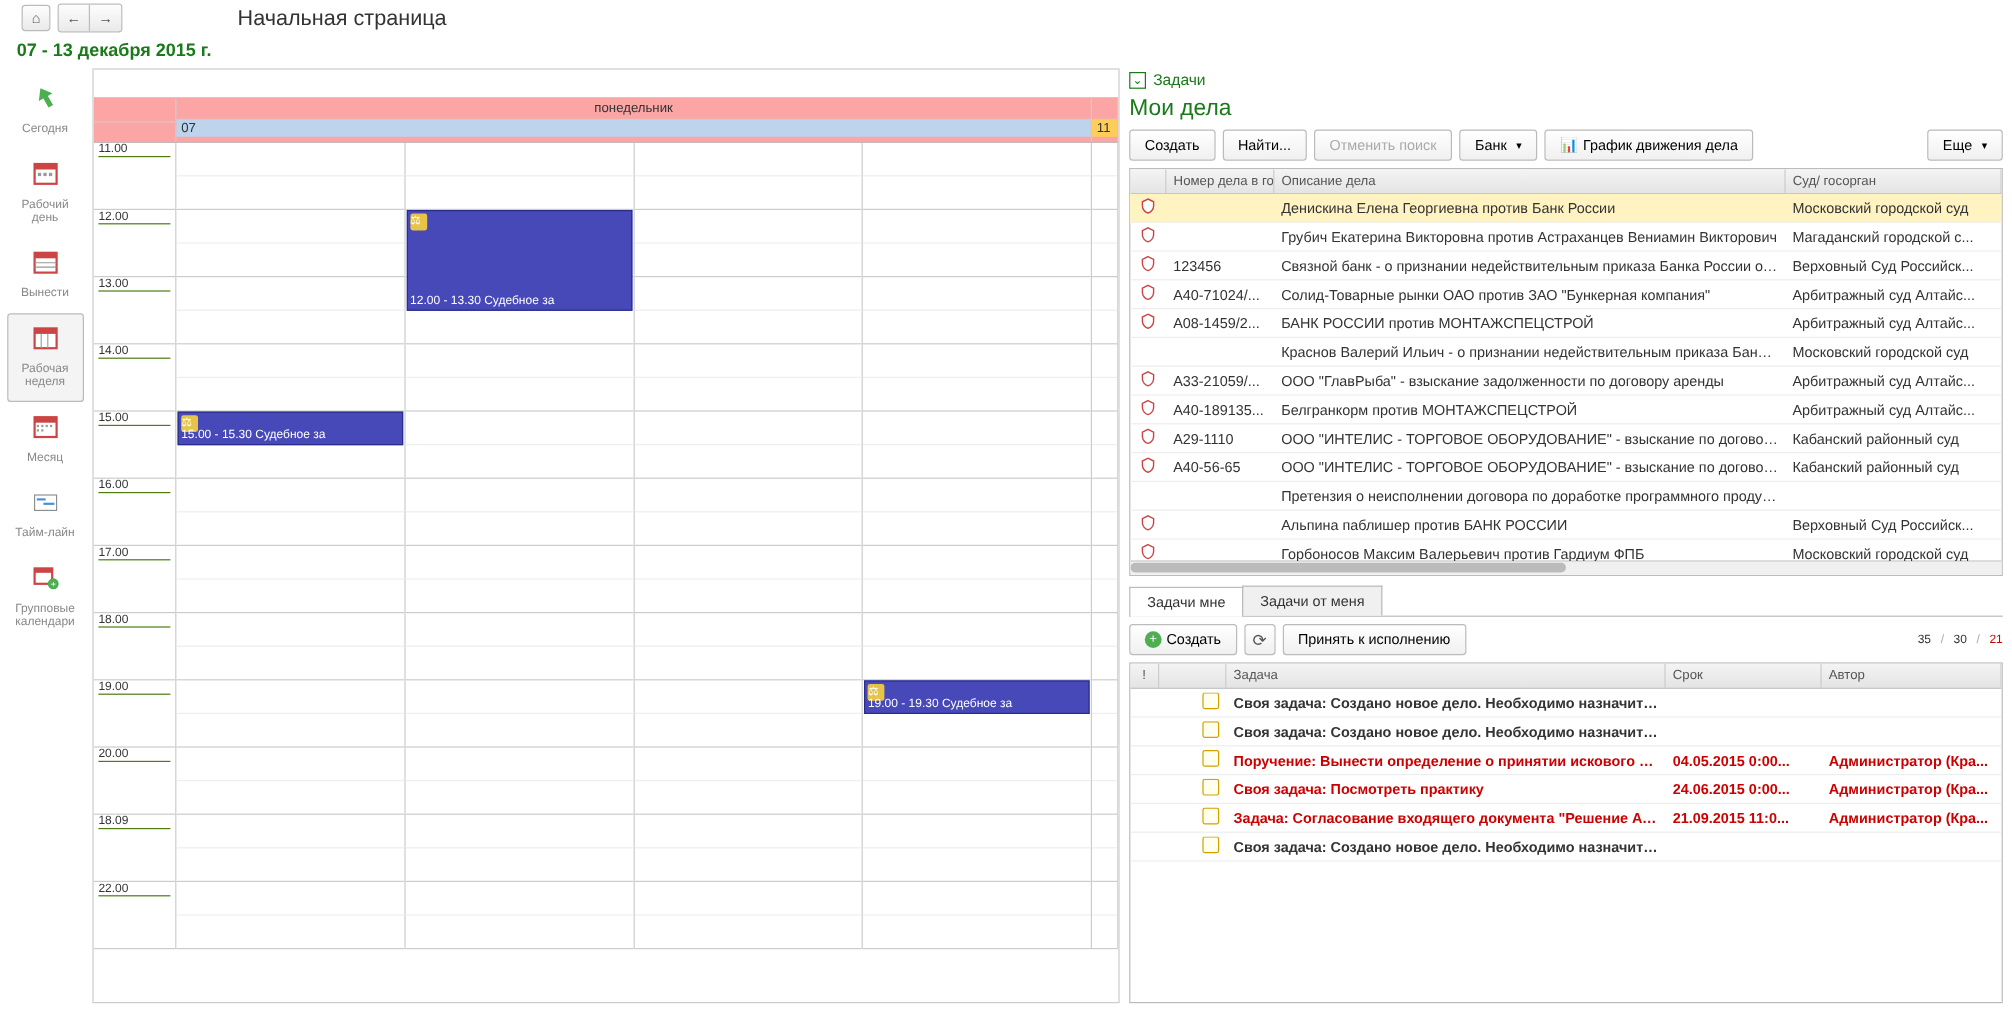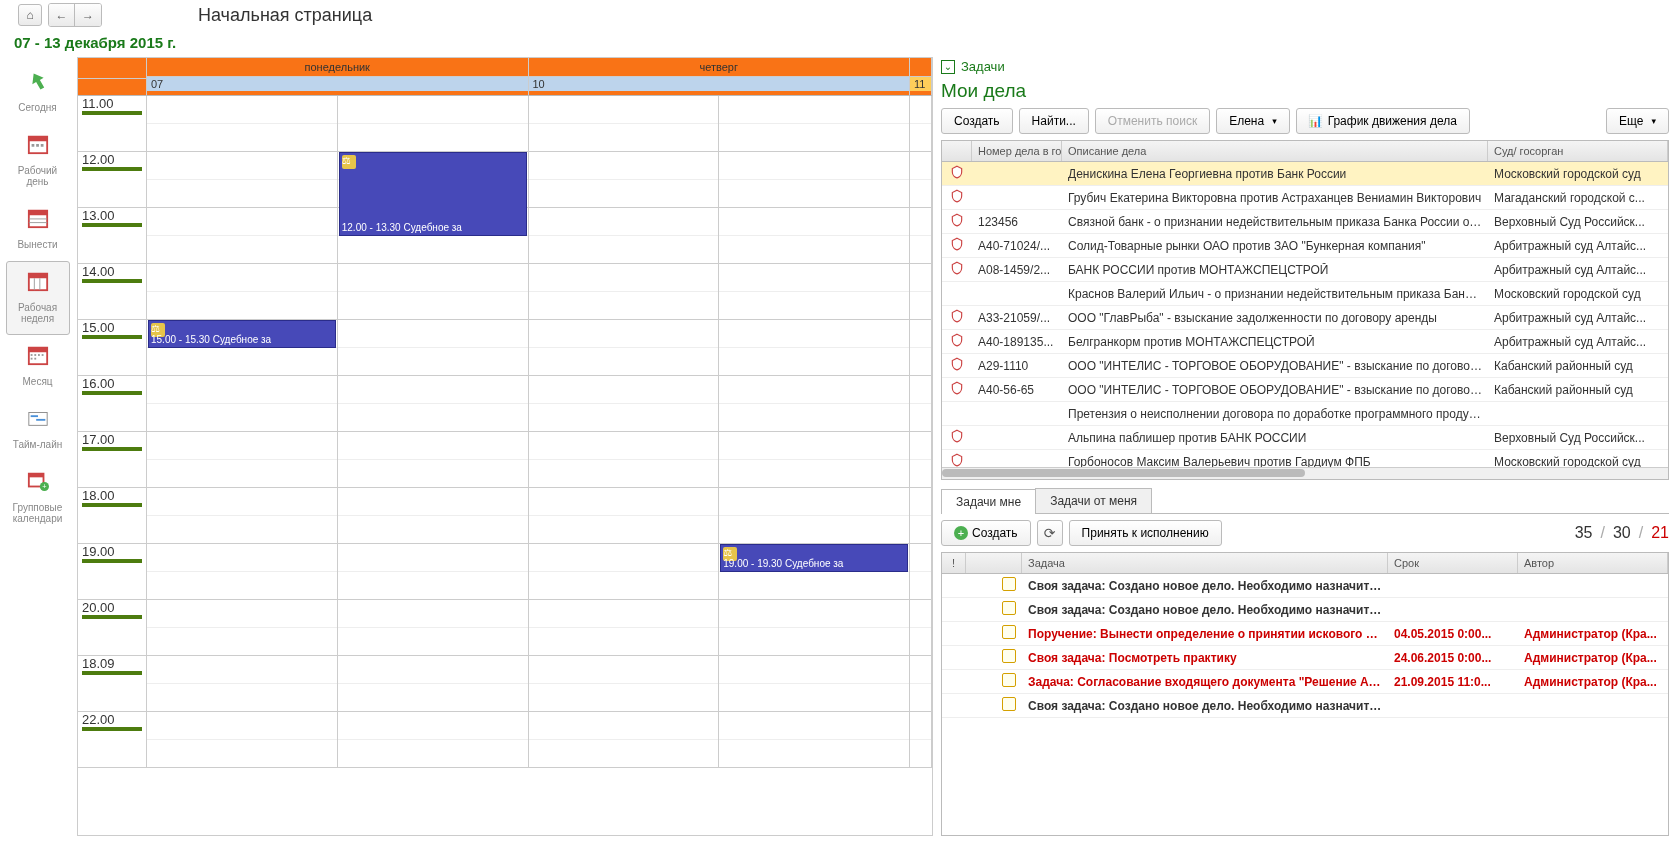--- a/index.html
+++ b/index.html
@@ -14,31 +14,31 @@
 
 .date-range { font-size: 15px; font-weight: bold; color: #1a7a1a; padding: 4px 14px 4px 14px; }
 
 .main { display: flex; height: calc(100vh - 64px); }
 .sidebar { width: 75px; flex-shrink: 0; display: flex; flex-direction: column; align-items: center; padding-top: 6px; }
 .sb-item { width: 64px; display: flex; flex-direction: column; align-items: center; padding: 6px 0 10px 0; cursor: pointer; color: #888; font-size: 10px; text-align: center; border: 1px solid transparent; border-radius: 3px; }
 .sb-item.active { border-color: #bbb; background: #f4f4f4; }
 .sb-icon { width: 26px; height: 26px; margin-bottom: 8px; display: flex; align-items: center; justify-content: center; }
 
 .calendar-panel { flex: 1; border: 1px solid #ccc; margin: 2px 4px 2px 2px; overflow: hidden; display: flex; flex-direction: column; }
-.cal-header { display: flex; border-bottom: 1px solid #bbb; background: #f97316; }
+.cal-header { display: flex; border-bottom: 1px solid #bbb; background: #fca5a5; margin-top: 23px; }
 .cal-time-col { width: 69px; flex-shrink: 0; border-right: 1px solid #ccc; }
 .cal-day-col { flex: 1; border-right: 1px solid #ccc; text-align: center; font-size: 11px; position: relative; }
 .cal-day-name { padding: 3px 0; border-bottom: 1px solid #ccc; }
 .cal-day-num { background: #bdd4ec; padding: 1px 4px; text-align: left; }
 .cal-day-num.today { background: #ffce5a; }
 .cal-body { flex: 1; overflow-y: auto; position: relative; }
 .cal-grid { display: flex; position: relative; }
 .cal-time-labels { width: 69px; flex-shrink: 0; border-right: 1px solid #ccc; }
 .hour-row { height: 56px; border-bottom: 1px solid #ccc; position: relative; }
-.hour-label { position: absolute; top: 0; left: 4px; right: 4px; font-size: 13px; color: #333; border-bottom: 4px solid #4d7c0f; }
+.hour-label { position: absolute; top: 0; left: 4px; right: 4px; font-size: 10px; color: #333; border-bottom: 1px solid #4d7c0f; }
 .cal-content { flex: 1; display: flex; position: relative; }
 .cal-content-col { flex: 1; border-right: 1px solid #ccc; position: relative; }
 .half-line { position: absolute; left: 0; right: 0; border-bottom: 1px solid #eee; }
 .event { position: absolute; left: 1px; right: 1px; background: #4749b8; border: 1px solid #2a2c8a; color: #fff; font-size: 10px; overflow: hidden; padding-top: 2px; }
 .event-text { position: absolute; bottom: 2px; left: 2px; right: 2px; white-space: nowrap; overflow: hidden; }
 .event-icon { position: absolute; top: 2px; left: 2px; width: 14px; height: 14px; background: #e6c44a; border-radius: 2px; }
 
 .right-panel { width: 740px; flex-shrink: 0; display: flex; flex-direction: column; padding: 2px 8px 2px 4px; }
 .section-header { display: flex; align-items: center; gap: 6px; font-size: 13px; color: #1a7a1a; margin: 2px 0; }
 .collapse-icon { width: 14px; height: 14px; border: 1px solid #1a7a1a; display: flex; align-items: center; justify-content: center; font-size: 10px; cursor: pointer; }
@@ -56,21 +56,21 @@
 .grid-body { flex: 1; overflow-y: auto; }
 .grid-row { display: flex; border-bottom: 1px solid #eee; height: 24px; align-items: center; }
 .grid-row.selected { background: #fff3c2; }
 .grid-row > div { padding: 0 6px; overflow: hidden; white-space: nowrap; text-overflow: ellipsis; font-size: 12px; }
 
 .tabs { display: flex; border-bottom: 1px solid #bbb; margin-top: 8px; }
 .tab { padding: 5px 14px; border: 1px solid #bbb; border-bottom: none; background: #f0f0f0; cursor: pointer; font-size: 12px; margin-right: -1px; }
 .tab.active { background: #fff; position: relative; top: 1px; }
 
 .tasks-toolbar { display: flex; gap: 6px; align-items: center; padding: 6px 0; }
-.count-info { display: flex; gap: 8px; font-size: 16px; align-items: center; }
+.count-info { display: flex; gap: 8px; font-size: 10px; align-items: center; }
 .count-info .sep { color: #aaa; }
 .count-red { color: #c00; }
 
 .task-row { display: flex; border-bottom: 1px solid #eee; height: 24px; align-items: center; font-size: 12px; }
 .task-row.overdue { color: #c00; font-weight: bold; }
 .task-row.normal { font-weight: bold; }
 .task-row > div { padding: 0 6px; overflow: hidden; white-space: nowrap; text-overflow: ellipsis; }
 .doc-icon { width: 14px; height: 14px; border: 1px solid #d4a000; background: #ffe; border-radius: 2px; display: inline-block; }
 .icon-btn { width: 26px; padding: 0; justify-content: center; }
 .add-circle { width: 14px; height: 14px; border-radius: 50%; background: #4caf50; color: #fff; font-size: 11px; line-height: 14px; text-align: center; }
@@ -178,24 +178,20 @@
   <div class="calendar-panel">
     <div class="cal-header" id="cal-header">
       <div class="cal-time-col">
           <div class="cal-day-name">&nbsp;</div>
           <div style="height:16px"></div>
         </div>
     <div class="cal-day-col">
           <div class="cal-day-name">понедельник</div>
           <div class="cal-day-num">07</div>
         </div>
-        <div class="cal-day-col">
-          <div class="cal-day-name">четверг</div>
-          <div class="cal-day-num">10</div>
-        </div>
         <div class="cal-day-col" style="flex: 0 0 22px;">
           <div class="cal-day-name">&nbsp;</div>
           <div class="cal-day-num today">11</div>
         </div>
       </div>
     <div class="cal-body">
       <div class="cal-grid">
         <div class="cal-time-labels" id="time-labels">
             <div class="hour-row">
               <div class="hour-label">11.00</div>
@@ -445,21 +441,21 @@
   <div class="right-panel">
     <div class="section-header">
       <div class="collapse-icon">⌄</div>
       <span>Задачи</span>
     </div>
     <div class="my-cases-title">Мои дела</div>
     <div class="toolbar">
       <button class="btn">Создать</button>
       <button class="btn">Найти...</button>
       <button class="btn disabled">Отменить поиск</button>
-      <button class="btn btn-dropdown">Елена</button>
+      <button class="btn btn-dropdown">Банк</button>
       <button class="btn">📊 <span>График движения дела</span></button>
       <div class="spacer"></div>
       <button class="btn btn-dropdown">Еще</button>
     </div>
     <div class="grid-wrap" style="flex:0 0 340px; position:relative;">
       <div class="grid-header">
         <div style="width:30px"></div>
         <div style="width:90px">Номер дела в го...</div>
         <div style="flex:1">Описание дела</div>
         <div style="width:180px">Суд/ госорган</div>

